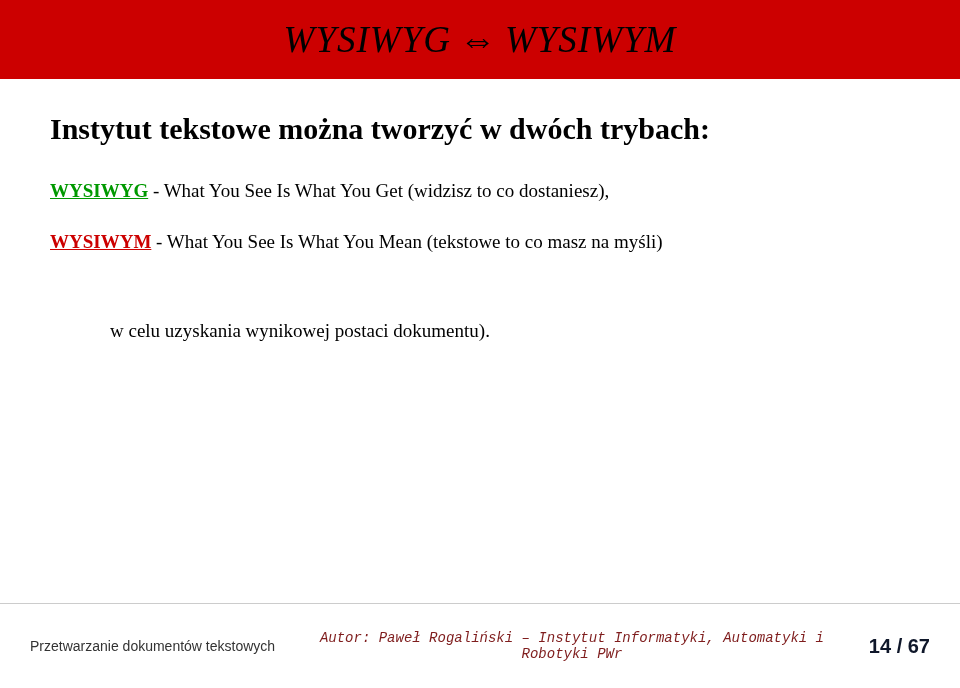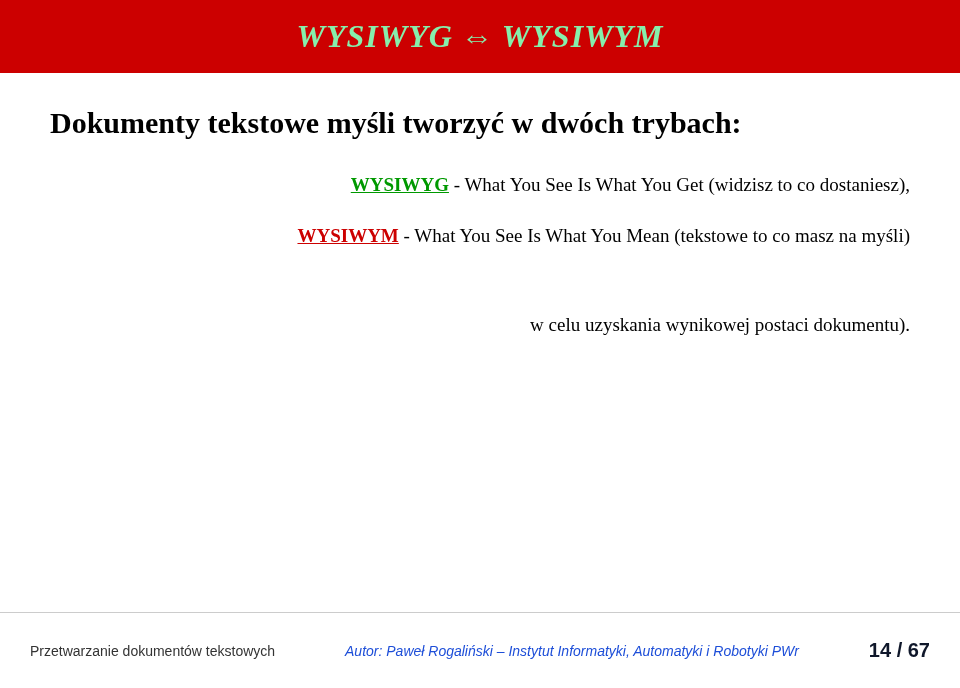--- a/index.html
+++ b/index.html
@@ -18,24 +18,24 @@
       overflow: hidden;
     }
 
     .header-bar {
       background: #cc0000;
       padding: 18px 40px;
       text-align: center;
     }
 
     .header-bar h1 {
-      color: #86efac;
-      font-size: 32px;
+      color: #000000;
+      font-size: 37px;
       font-style: italic;
-      font-weight: bold;
+      font-weight: normal;
       letter-spacing: 1px;
     }
 
     .header-bar h1 .arrow {
       font-style: normal;
       margin: 0 8px;
     }
 
     .main-content {
       flex: 1;
@@ -46,21 +46,20 @@
     .slide-title {
       font-size: 30px;
       font-weight: bold;
       color: #000000;
       margin-bottom: 28px;
       line-height: 1.3;
     }
 
     .section-block {
       margin-bottom: 22px;
-      text-align: right;
     }
 
     .section-text {
       font-size: 19px;
       color: #000000;
       line-height: 1.55;
     }
 
     .section-text .term {
       font-weight: bold;
@@ -96,22 +95,22 @@
     }
 
     .footer-left {
       font-size: 14px;
       color: #333333;
       font-family: Arial, sans-serif;
     }
 
     .footer-center {
       font-size: 14px;
-      color: #1d4ed8;
-      font-family: Liberation Sans, sans-serif;
+      color: #7f1d1d;
+      font-family: Liberation Mono, monospace;
       font-style: italic;
       text-align: center;
       flex: 1;
       padding: 0 20px;
     }
 
     .footer-right {
       font-size: 20px;
       font-weight: bold;
       color: #0f172a;
@@ -123,21 +122,21 @@
 <body>
 
 <div class="header-bar">
   <h1>
     <span>WYSIWYG</span><span class="arrow">⇔</span><span>WYSIWYM</span>
   </h1>
 </div>
 
 <div class="main-content">
 
-  <div class="slide-title">Dokumenty tekstowe myśli tworzyć w dwóch trybach:</div>
+  <div class="slide-title">Instytut tekstowe można tworzyć w dwóch trybach:</div>
 
   <div class="section-block">
     <span class="section-text">
       <span class="term highlight-green">WYSIWYG</span><span> - What You See Is What You Get (widzisz to co dostaniesz),</span>
     </span>
   </div>
 
   <div class="section-block">
     <span class="section-text">
       <span class="term highlight-red">WYSIWYM</span><span> - What You See Is What You Mean (tekstowe to co masz na myśli)</span>

